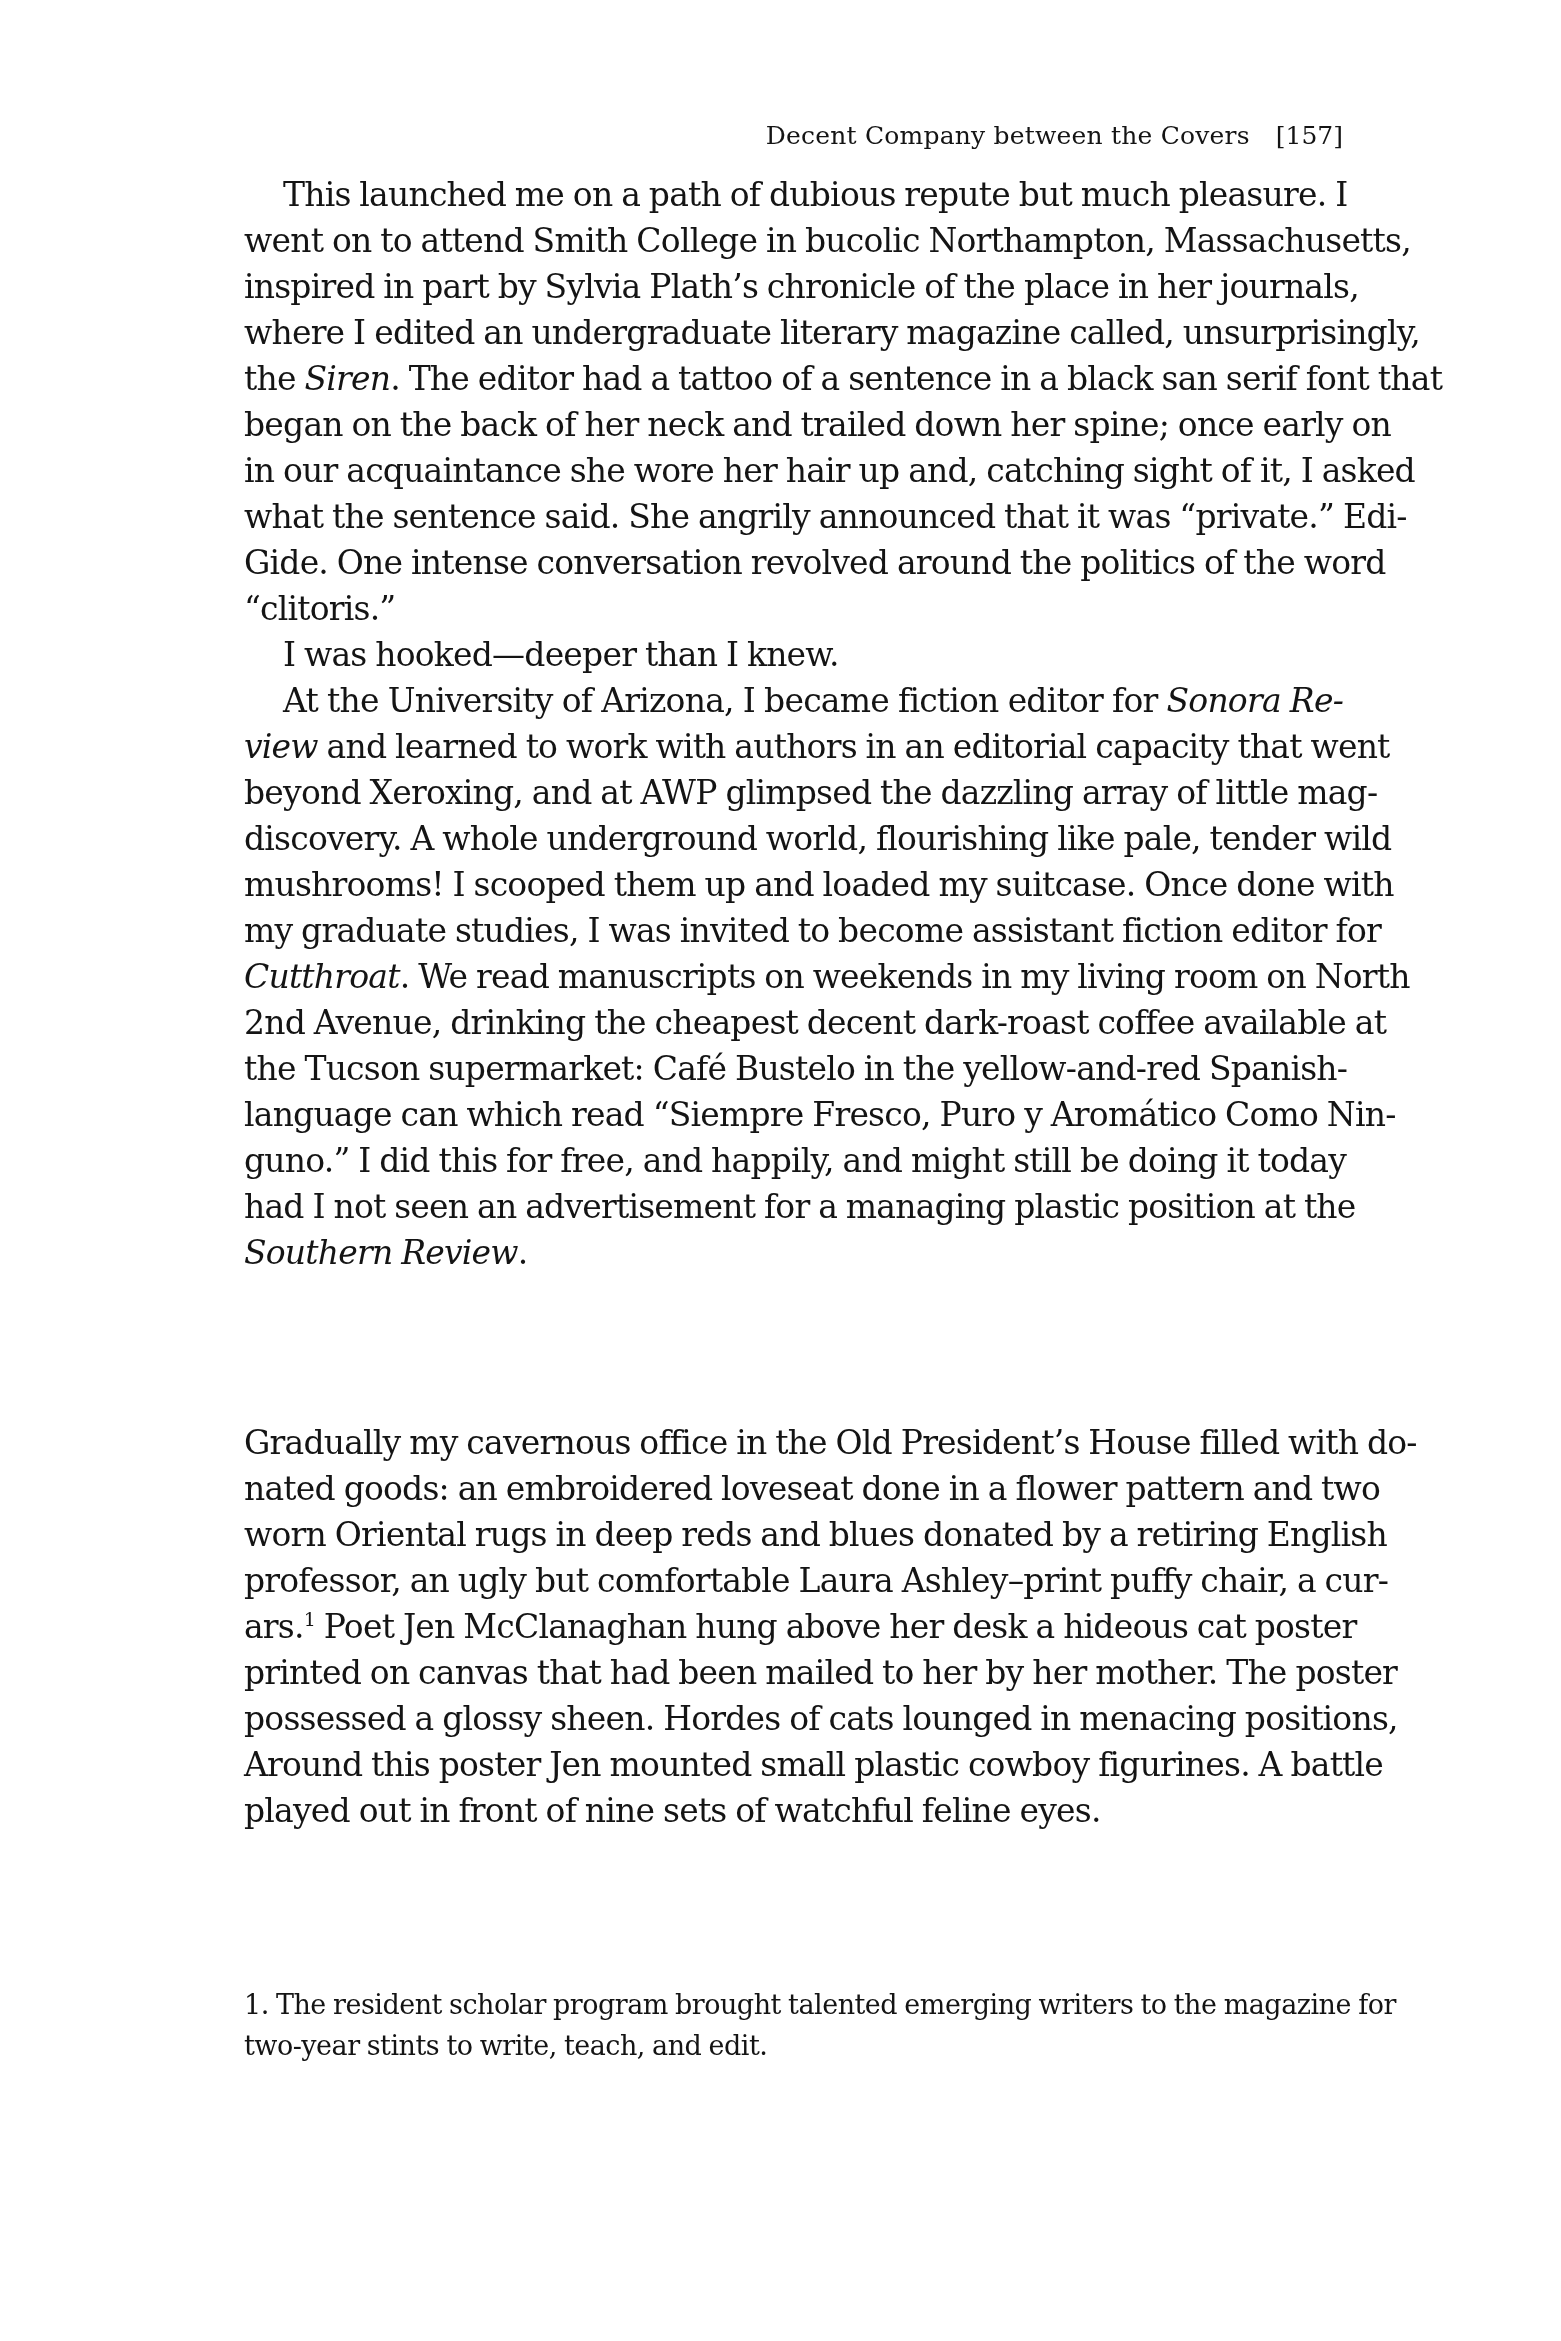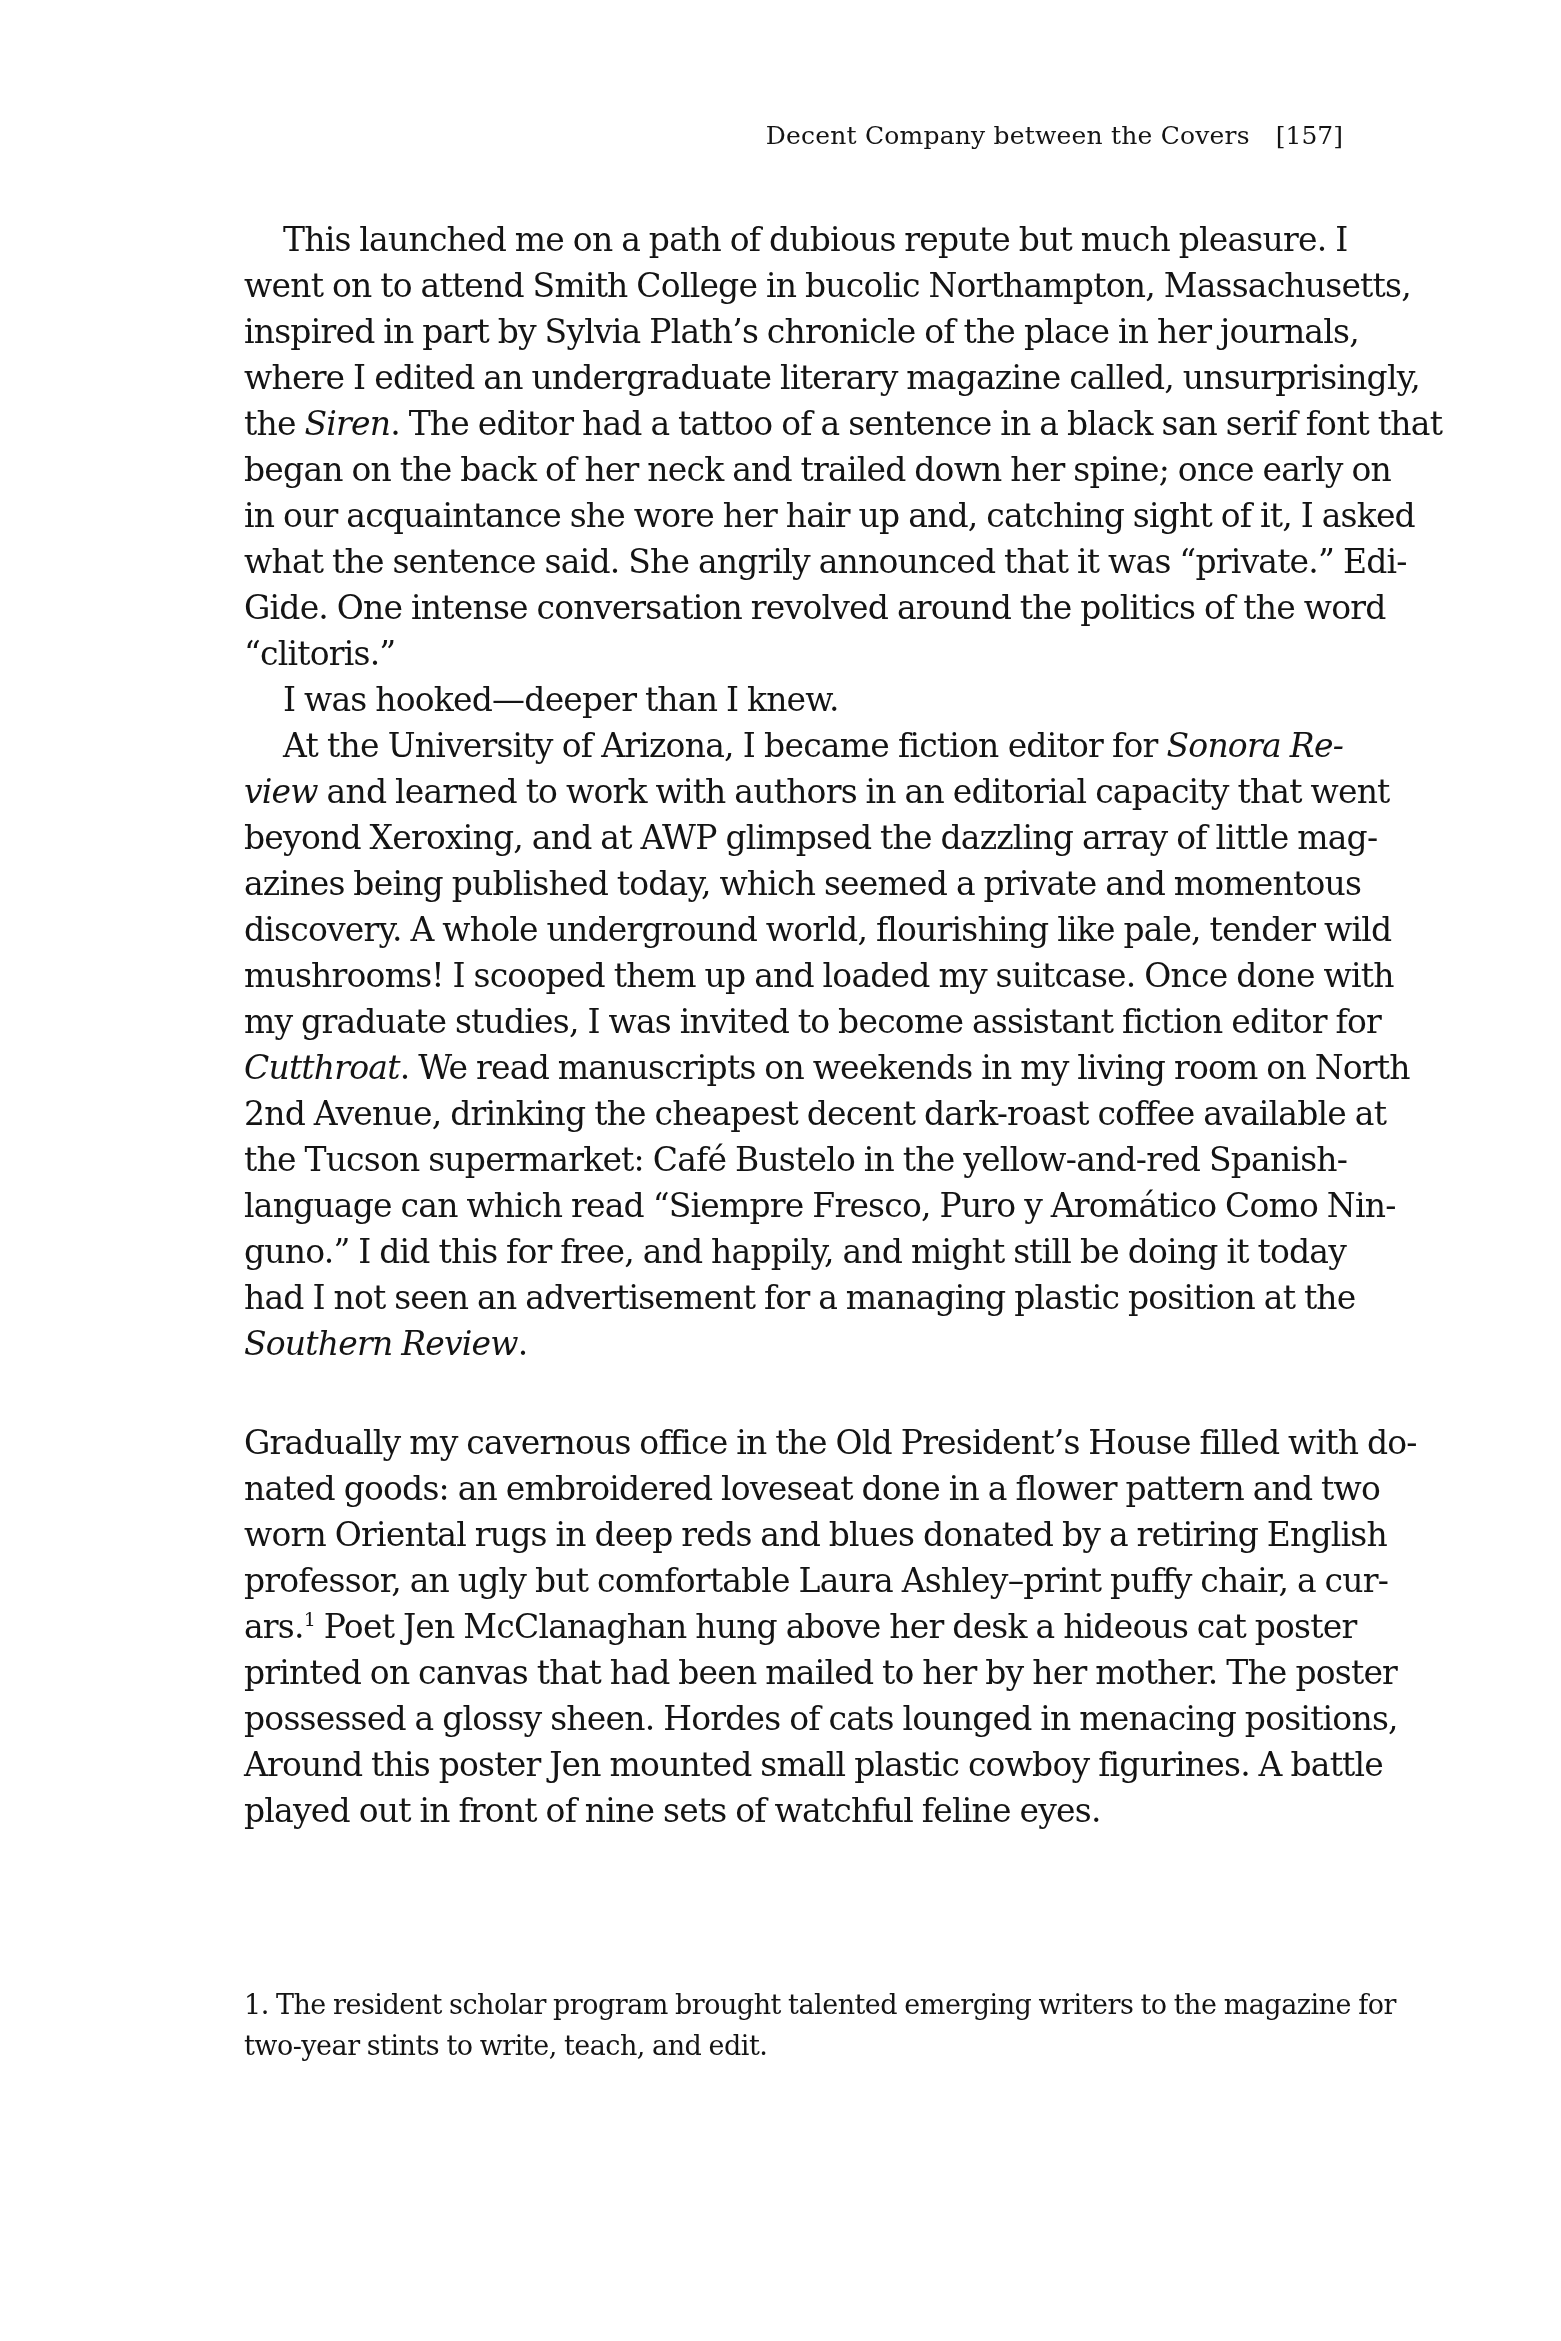--- a/index.html
+++ b/index.html
@@ -34,21 +34,21 @@
   .running-head .title { letter-spacing: 0.2px; }
   .running-head .folio { margin-left: 26px; }
 
   .text-block {
     position: absolute;
     left: 228px;
     width: 1099px;
     font-size: 33px;
     line-height: 46px;
   }
-  .block-1 { top: 172px; margin-top: 45px; }
+  .block-1 { top: 172px; }
   .block-2 { top: 1420px; }
 
   .line {
     display: block;
     height: 46px;
     white-space: nowrap;
     text-align: justify;
     text-align-last: justify;
     letter-spacing: -0.8px;
     word-spacing: -0.9px;
@@ -98,21 +98,20 @@
         <span class="line"><span>Gide. One intense conversation revolved around the politics of the word</span></span>
         <span class="line last"><span>“clitoris.”</span></span>
       </div>
       <div>
         <span class="line indent last"><span>I was hooked—deeper than I knew.</span></span>
       </div>
       <div>
         <span class="line indent"><span>At the University of Arizona, I became fiction editor for </span><i>Sonora Re-</i></span>
         <span class="line"><i>view</i><span> and learned to work with authors in an editorial capacity that went</span></span>
         <span class="line"><span>beyond Xeroxing, and at AWP glimpsed the dazzling array of little mag-</span></span>
-        <span class="line"><span>azines being published today, which seemed a private and momentous</span></span>
         <span class="line"><span>discovery. A whole underground world, flourishing like pale, tender wild</span></span>
         <span class="line"><span>mushrooms! I scooped them up and loaded my suitcase. Once done with</span></span>
         <span class="line"><span>my graduate studies, I was invited to become assistant fiction editor for</span></span>
         <span class="line"><i>Cutthroat</i><span>. We read manuscripts on weekends in my living room on North</span></span>
         <span class="line"><span>2nd Avenue, drinking the cheapest decent dark-roast coffee available at</span></span>
         <span class="line"><span>the Tucson supermarket: Café Bustelo in the yellow-and-red Spanish-</span></span>
         <span class="line"><span>language can which read “Siempre Fresco, Puro y Aromático Como Nin-</span></span>
         <span class="line"><span>guno.” I did this for free, and happily, and might still be doing it today</span></span>
         <span class="line"><span>had I not seen an advertisement for a managing plastic position at the</span></span>
         <span class="line last"><i>Southern Review</i><span>.</span></span>

